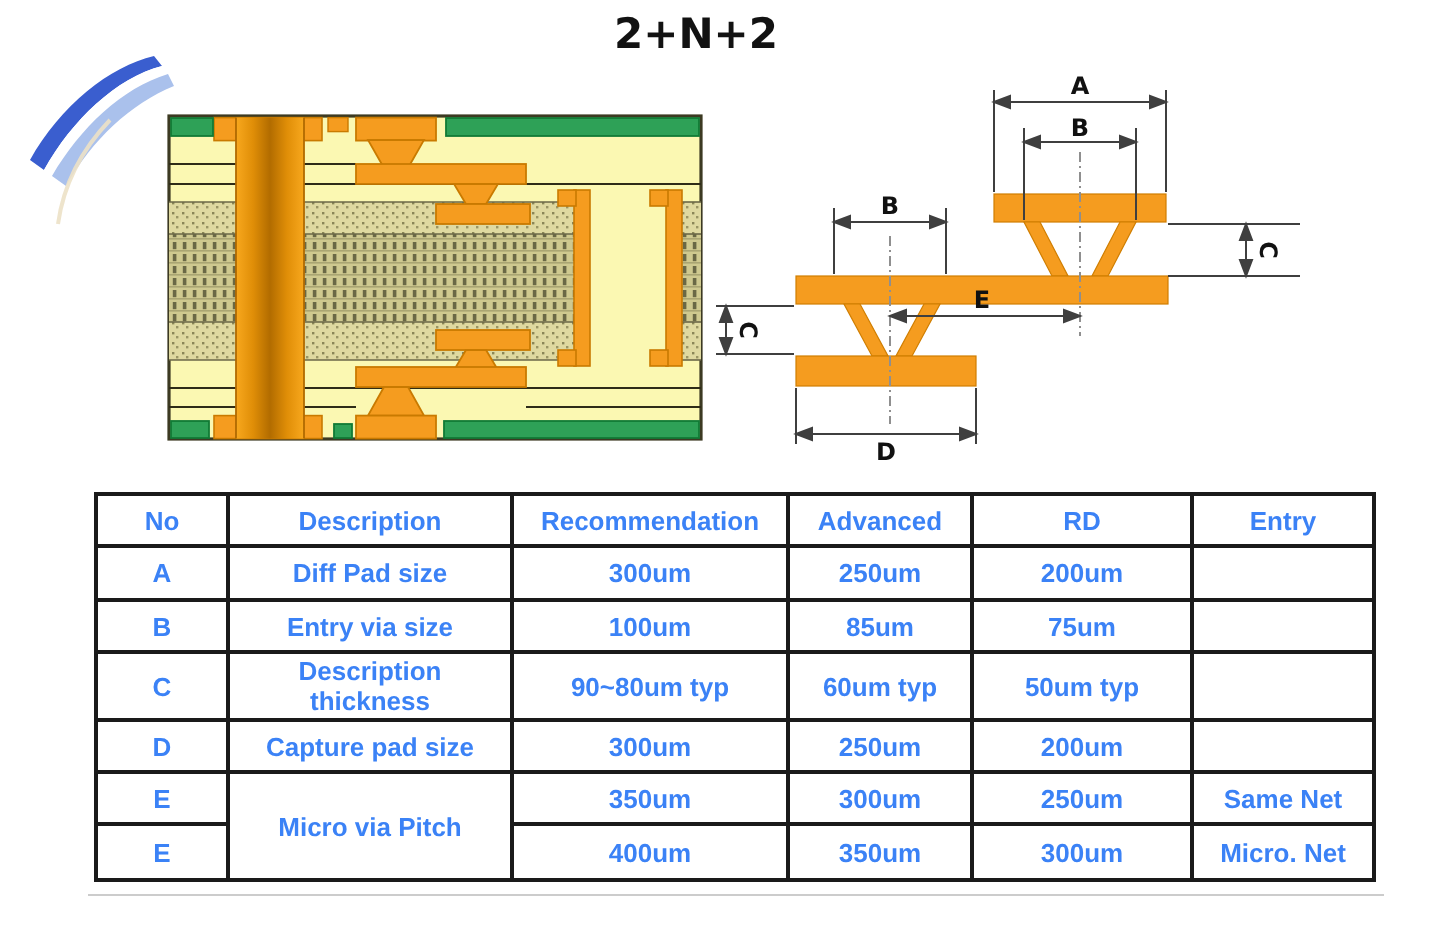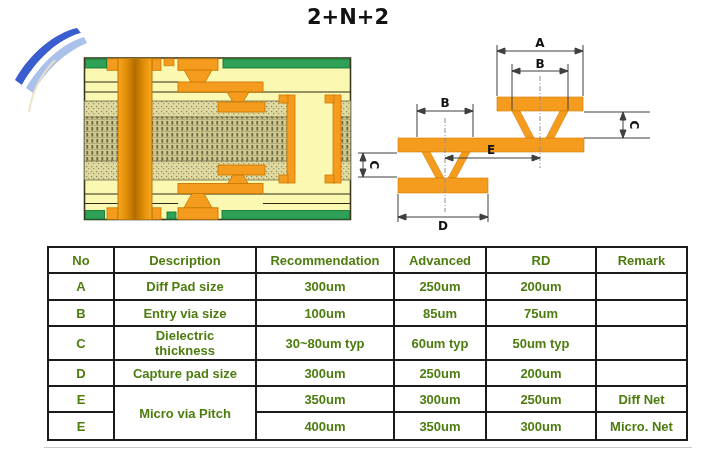--- a/index.html
+++ b/index.html
@@ -3,21 +3,21 @@
 <meta charset="utf-8">
 <style>
   html,body{margin:0;padding:0;background:#ffffff;}
   .page{position:relative;width:717px;height:448px;background:#fff;overflow:hidden;
         font-family:"Liberation Sans",sans-serif;}
   .page-title{position:absolute;left:0;top:5px;width:696px;text-align:center;
         font-family:"DejaVu Sans",sans-serif;font-size:21px;font-weight:600;color:#121212;}
   .diagram-svg{position:absolute;}
   
   .spec-table{position:absolute;left:47px;top:246px;width:639px;border-collapse:collapse;
-        table-layout:fixed;color:#4d7c0f;font-weight:bold;font-size:13px;padding-left:35px;}
+        table-layout:fixed;color:#3b82f6;font-weight:bold;font-size:13px;padding-left:35px;}
   .spec-table td,.spec-table th{border:2px solid #1a1a1a;text-align:center;vertical-align:middle;
         padding:0;overflow:hidden;}
   .spec-table td.desc{padding:0 14px;}
   .r-head{height:26px;} .r-a{height:27px;} .r-b{height:26px;} .r-c{height:34px;}
   .r-d{height:26px;} .r-e1{height:26px;} .r-e2{height:28px;}
   .thin-bottom{border-bottom-width:1px;}
   .thin-top{border-top-width:1px;}
   .table-underline{position:absolute;left:44px;top:447px;width:648px;height:2px;background:#cccccc;}
   text.dim{font-family:"DejaVu Sans",sans-serif;font-weight:bold;font-size:12px;fill:#111;}
 </style>
@@ -208,61 +208,61 @@
         <col style="width:110px">
         <col style="width:91px">
     </colgroup>
     <tbody>
         <tr class="r-head">
       <td>No</td>
       <td>Description</td>
       <td>Recommendation</td>
       <td>Advanced</td>
       <td>RD</td>
-      <td>Remark</td>
+      <td>Entry</td>
     </tr>
     <tr class="r-a">
       <td>A</td>
       <td class="desc">Diff Pad size</td>
       <td>300um</td>
       <td>250um</td>
       <td>200um</td>
       <td></td>
     </tr>
     <tr class="r-b">
       <td>B</td>
       <td class="desc">Entry via size</td>
       <td>100um</td>
       <td>85um</td>
       <td>75um</td>
       <td></td>
     </tr>
     <tr class="r-c">
       <td>C</td>
-      <td class="desc">Dielectric thickness</td>
-      <td>30~80um typ</td>
+      <td class="desc">Description thickness</td>
+      <td>90~80um typ</td>
       <td>60um typ</td>
       <td>50um typ</td>
       <td></td>
     </tr>
     <tr class="r-d">
       <td>D</td>
       <td class="desc">Capture pad size</td>
       <td>300um</td>
       <td>250um</td>
       <td>200um</td>
       <td></td>
     </tr>
     <tr class="r-e1">
       <td class="thin-bottom">E</td>
       <td class="desc" rowspan="2">Micro via Pitch</td>
       <td class="thin-bottom">350um</td>
       <td class="thin-bottom">300um</td>
       <td class="thin-bottom">250um</td>
-      <td class="thin-bottom">Diff Net</td>
+      <td class="thin-bottom">Same Net</td>
     </tr>
     <tr class="r-e2">
       <td class="thin-top">E</td>
       <td class="thin-top">400um</td>
       <td class="thin-top">350um</td>
       <td class="thin-top">300um</td>
       <td class="thin-top">Micro. Net</td>
     </tr>
   </tbody>
     </table>

